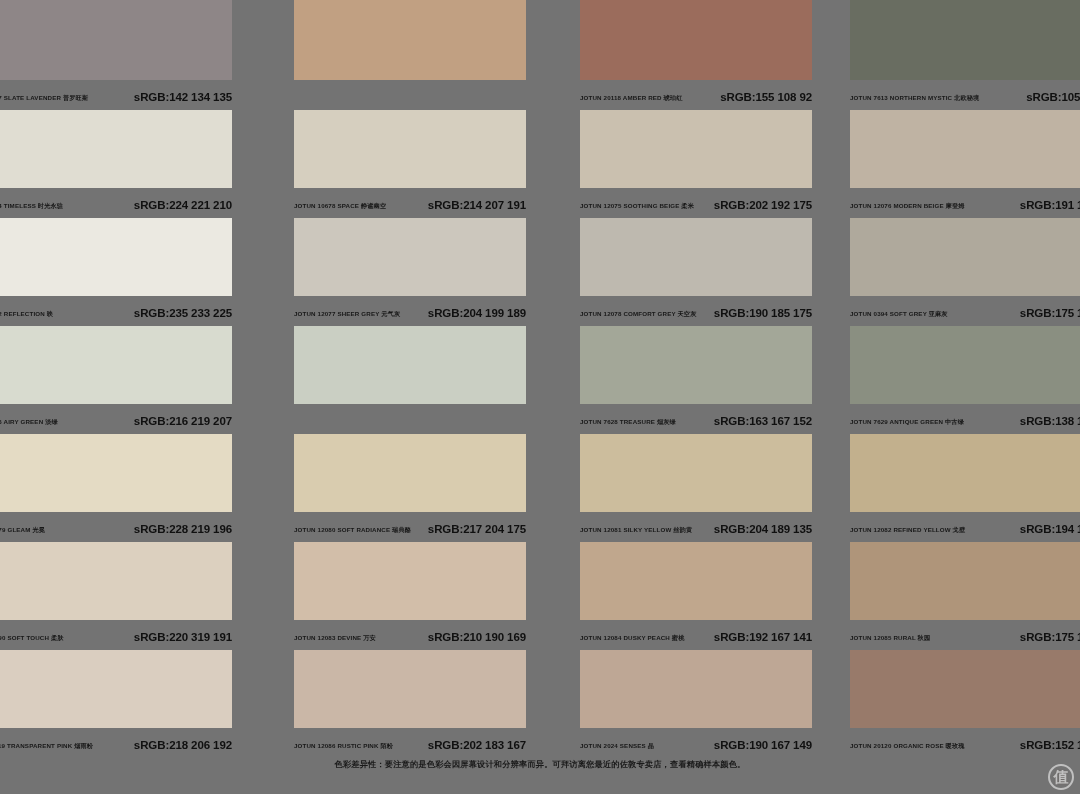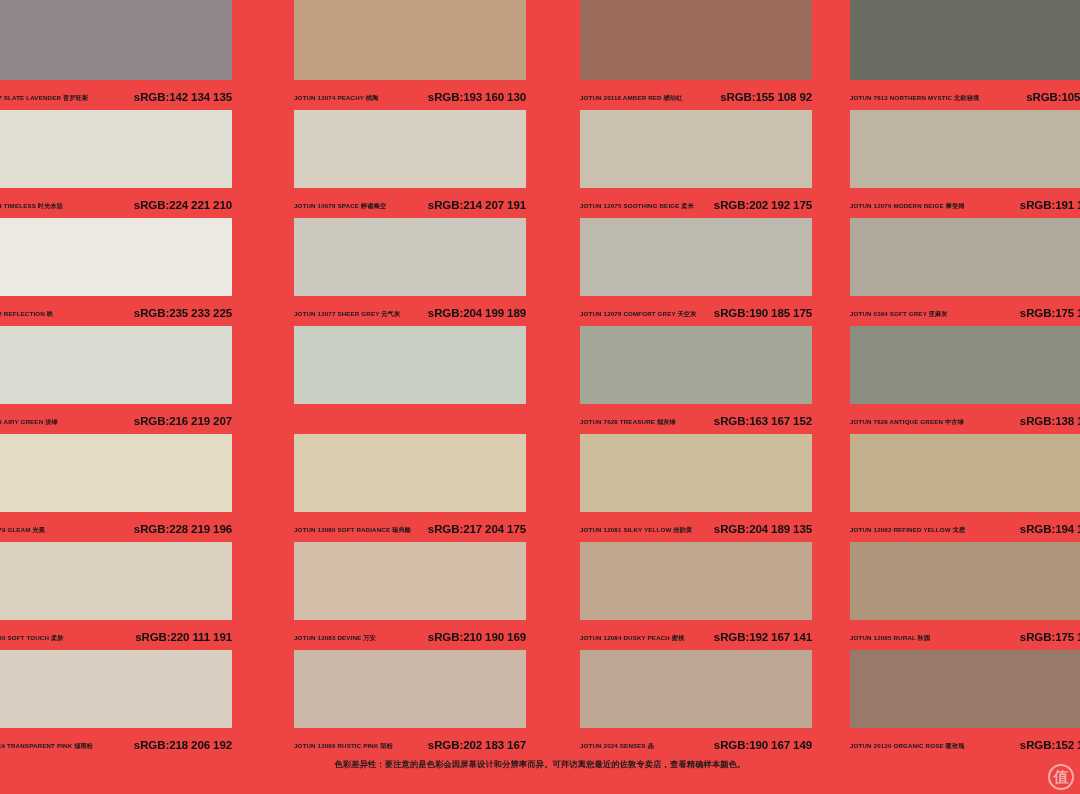--- a/index.html
+++ b/index.html
@@ -9,21 +9,21 @@
     height: 794px;
     overflow: hidden;
     background: #ffffff;
     font-family: "Liberation Sans", "DejaVu Sans", sans-serif;
   }
 
   #sheet {
     position: relative;
     width: 1080px;
     height: 794px;
-    background: #ef4444;
+    background: #737373;
   }
 
   
   .grid {
     position: absolute;
     left: 0;
     top: 0;
     width: 1080px;
     display: grid;
     grid-template-columns: repeat(4, 270px);
@@ -130,24 +130,20 @@
   <div class="grid" id="grid">
       <div class="card c0 row-tall">
         <div class="chip" style="background: rgb(142, 134, 135);"></div>
         <div class="meta">
           <span class="name">JOTUN 3377 SLATE LAVENDER 普罗旺斯</span>
           <span class="srgb">sRGB:142 134 135</span>
         </div>
       </div>
       <div class="card c1 row-tall">
         <div class="chip" style="background: rgb(193, 160, 130);"></div>
-        <div class="meta">
-          <span class="name">JOTUN 12074 PEACHY 桃陶</span>
-          <span class="srgb">sRGB:193 160 130</span>
-        </div>
       </div>
       <div class="card c2 row-tall">
         <div class="chip" style="background: rgb(155, 108, 92);"></div>
         <div class="meta">
           <span class="name">JOTUN 20118 AMBER RED 琥珀红</span>
           <span class="srgb">sRGB:155 108 92</span>
         </div>
       </div>
       <div class="card c3 row-tall">
         <div class="chip" style="background: rgb(105, 109, 97);"></div>
@@ -261,21 +257,21 @@
         <div class="chip" style="background: rgb(194, 176, 141);"></div>
         <div class="meta">
           <span class="name">JOTUN 12082 REFINED YELLOW 戈壁</span>
           <span class="srgb">sRGB:194 176 141</span>
         </div>
       </div>
       <div class="card c0">
         <div class="chip" style="background: rgb(220, 208, 191);"></div>
         <div class="meta">
           <span class="name">JOTUN 10290 SOFT TOUCH 柔肤</span>
-          <span class="srgb">sRGB:220 111 191</span>
+          <span class="srgb">sRGB:220 319 191</span>
         </div>
       </div>
       <div class="card c1">
         <div class="chip" style="background: rgb(210, 190, 169);"></div>
         <div class="meta">
           <span class="name">JOTUN 12083 DEVINE 万安</span>
           <span class="srgb">sRGB:210 190 169</span>
         </div>
       </div>
       <div class="card c2">

